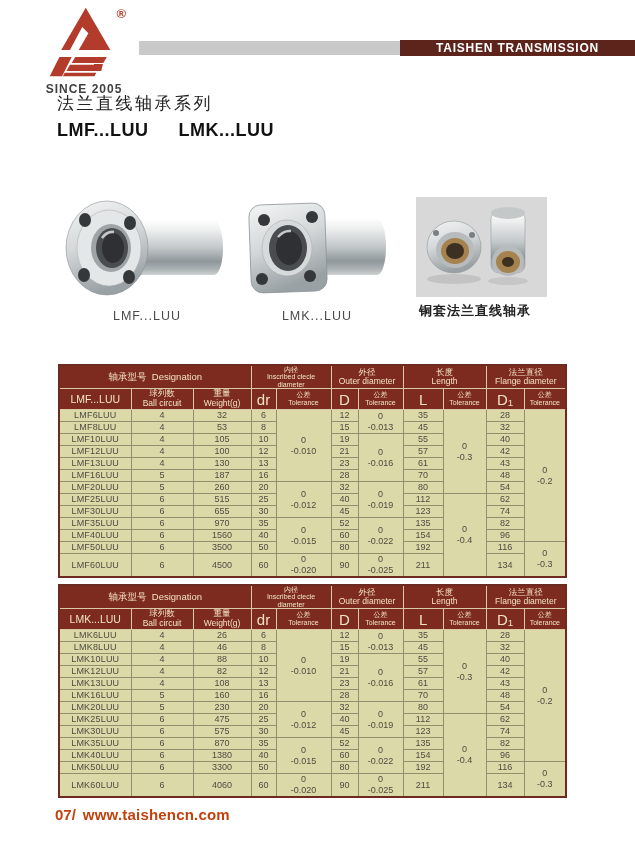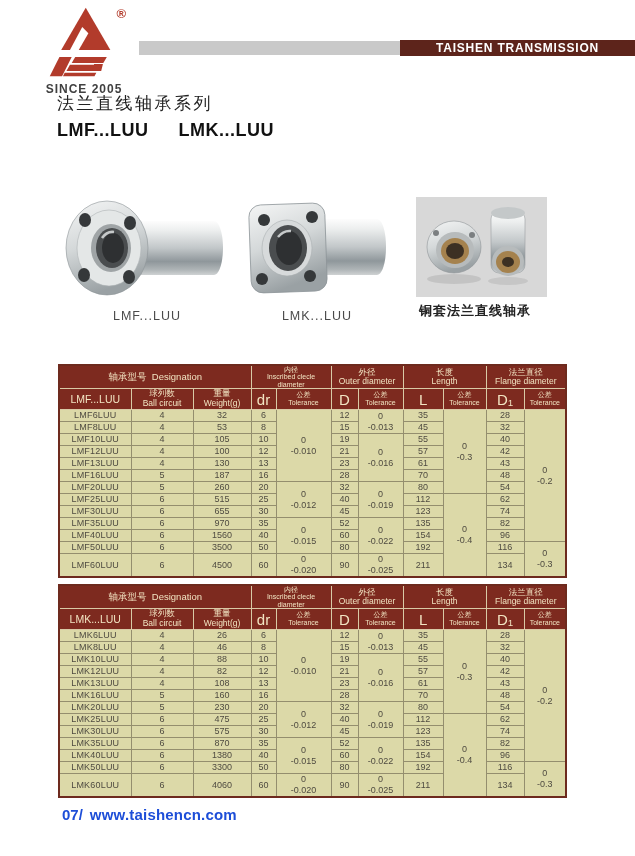--- a/index.html
+++ b/index.html
@@ -44,21 +44,21 @@
   th.g2{font-size:8.5px;line-height:1.12;}
   th.g3{font-size:7px;line-height:1.05;}
   th.series{font-size:10.5px;font-weight:bold;color:#ffffff;height:20px;}
   th.h2{font-size:8.5px;line-height:1.15;}
   th.sym{font-size:15px;margin-left:24px;}
   th.tolh{font-size:7px;line-height:1.1;}
   td.tol{font-size:8px;line-height:1.05;}
   td.model{letter-spacing:0.2px;}
 
   
-  .footer{position:absolute;left:62px;top:806px;font-size:15px;font-weight:bold;color:#1d4ed8;}
+  .footer{position:absolute;left:55px;top:806px;font-size:15px;font-weight:bold;color:#c2410c;}
   .footer .site{margin-left:7px;letter-spacing:0.2px;}
 </style>
 </head>
 <body>
 
 <div class="page">
 
   <svg width="0" height="0" style="position:absolute">
     <defs>
       <linearGradient id="cylG" x1="0" y1="0" x2="0" y2="1">

